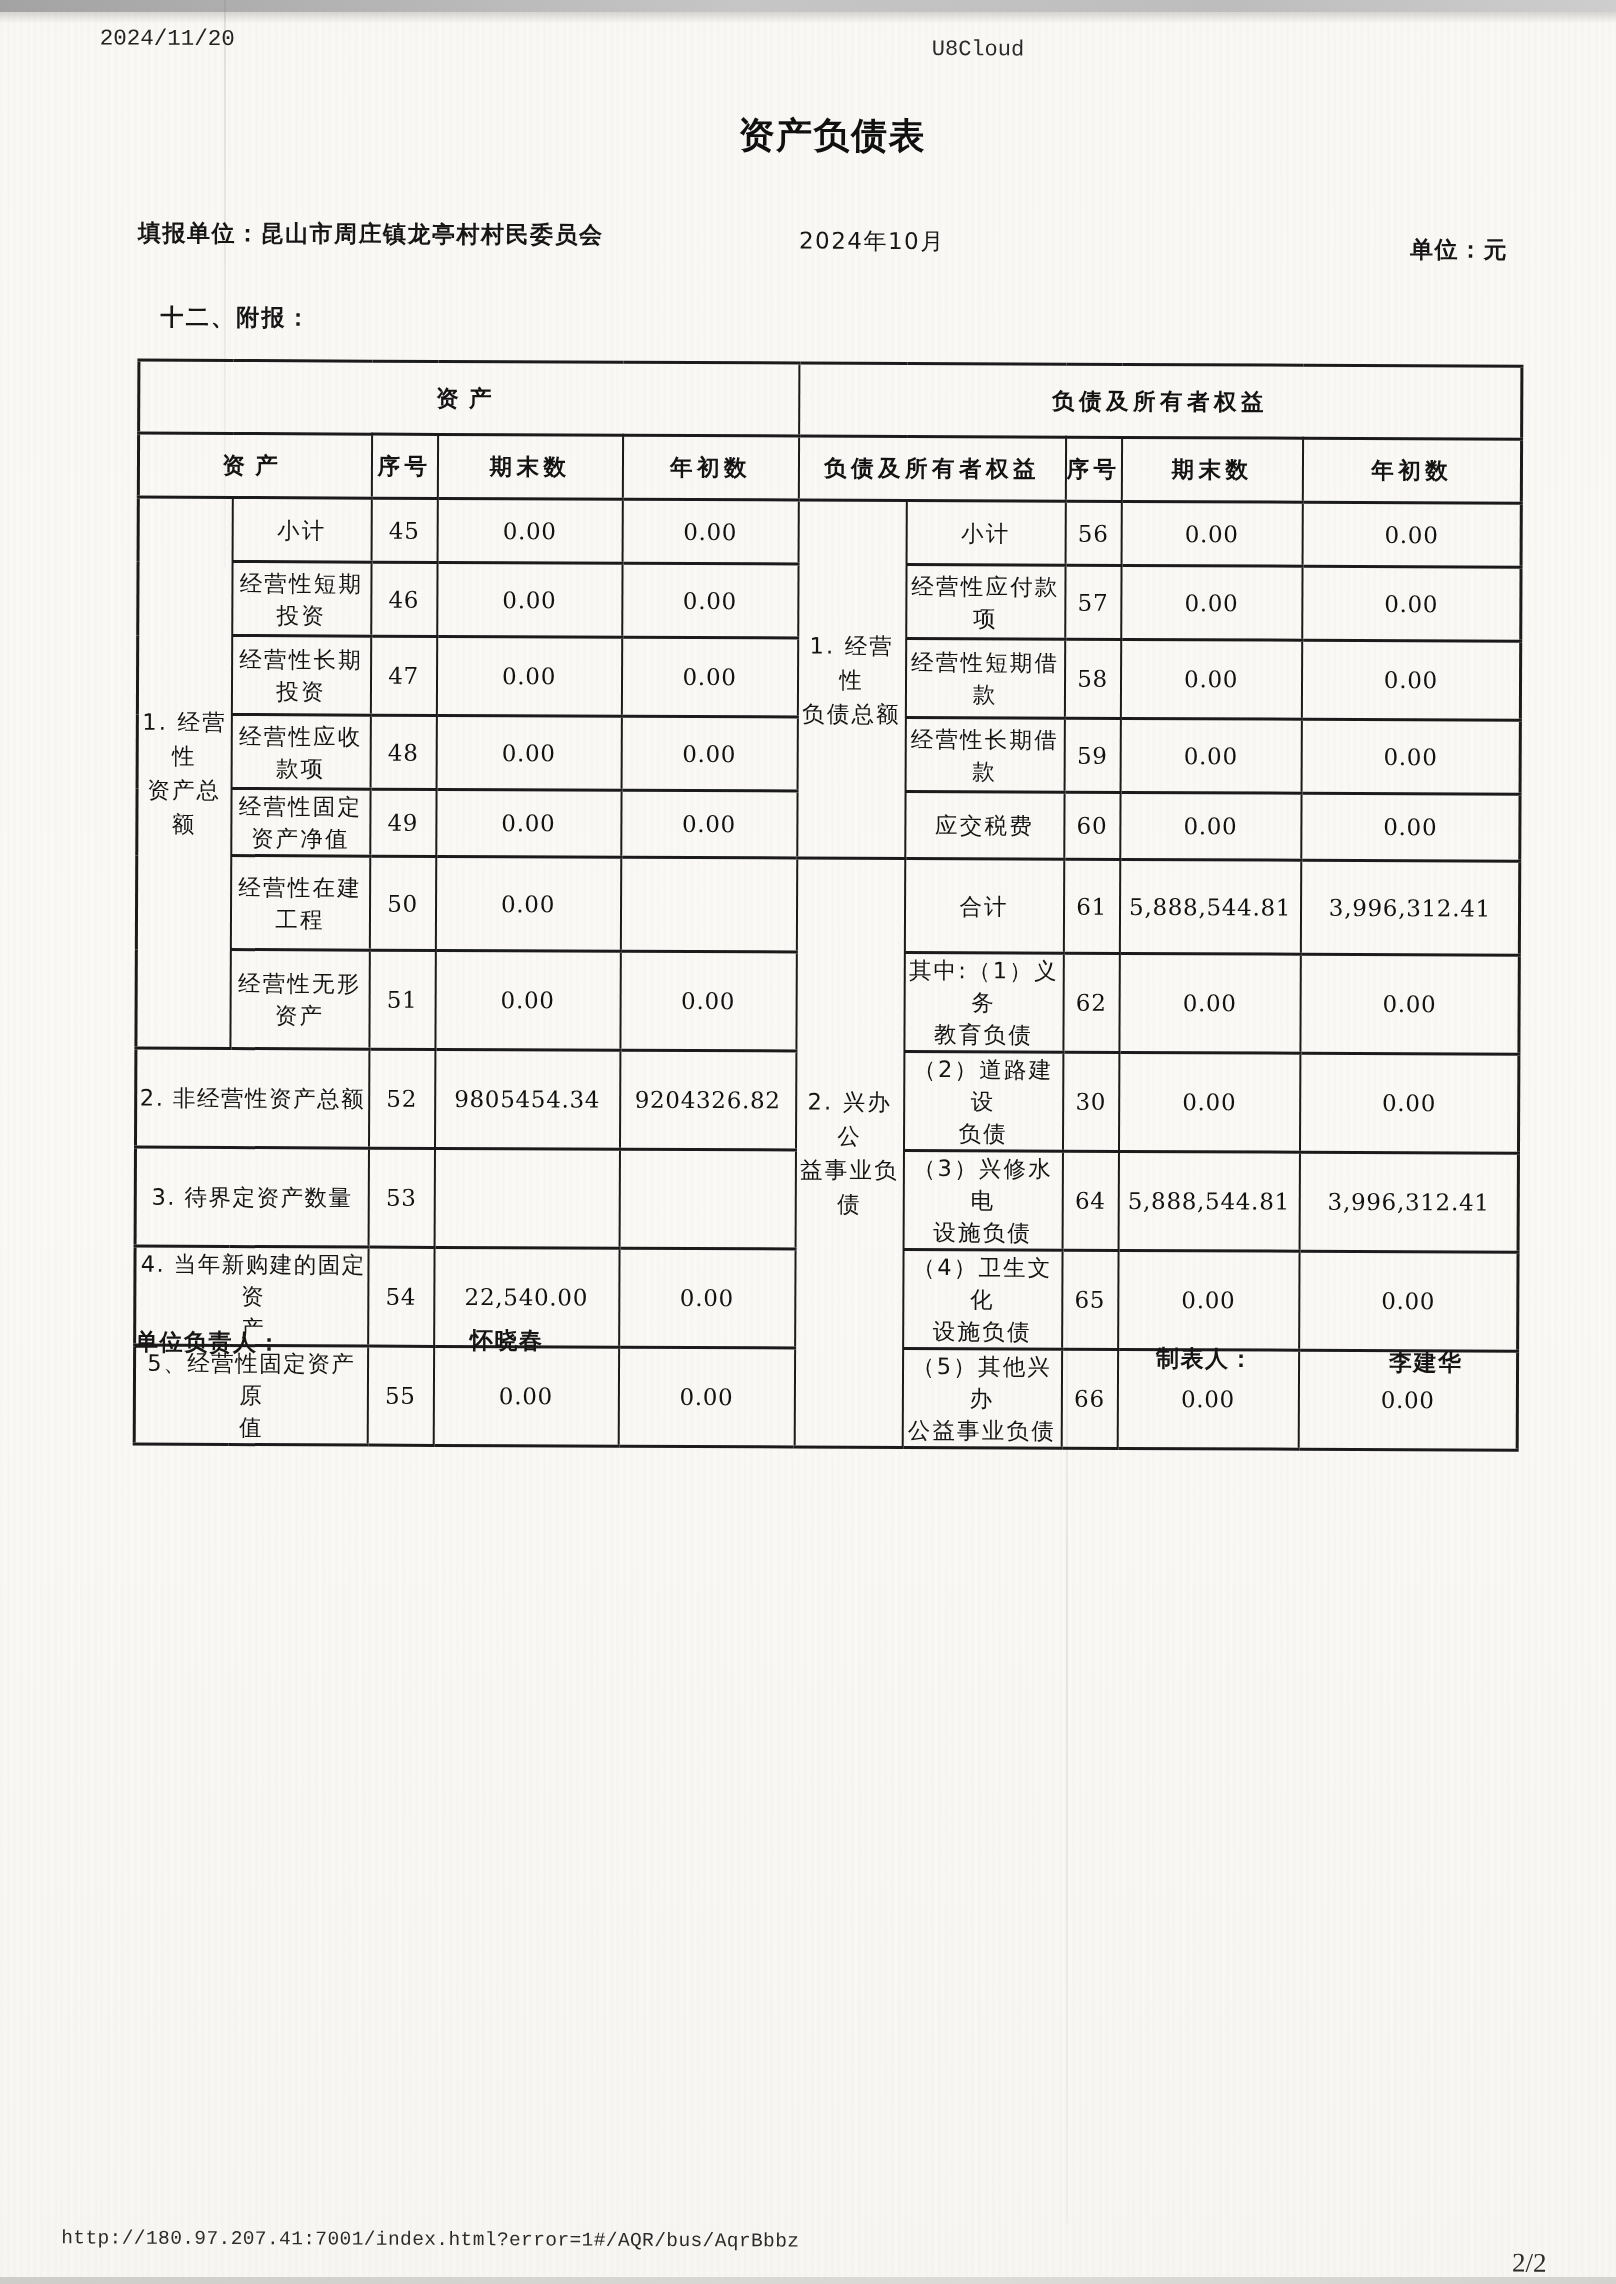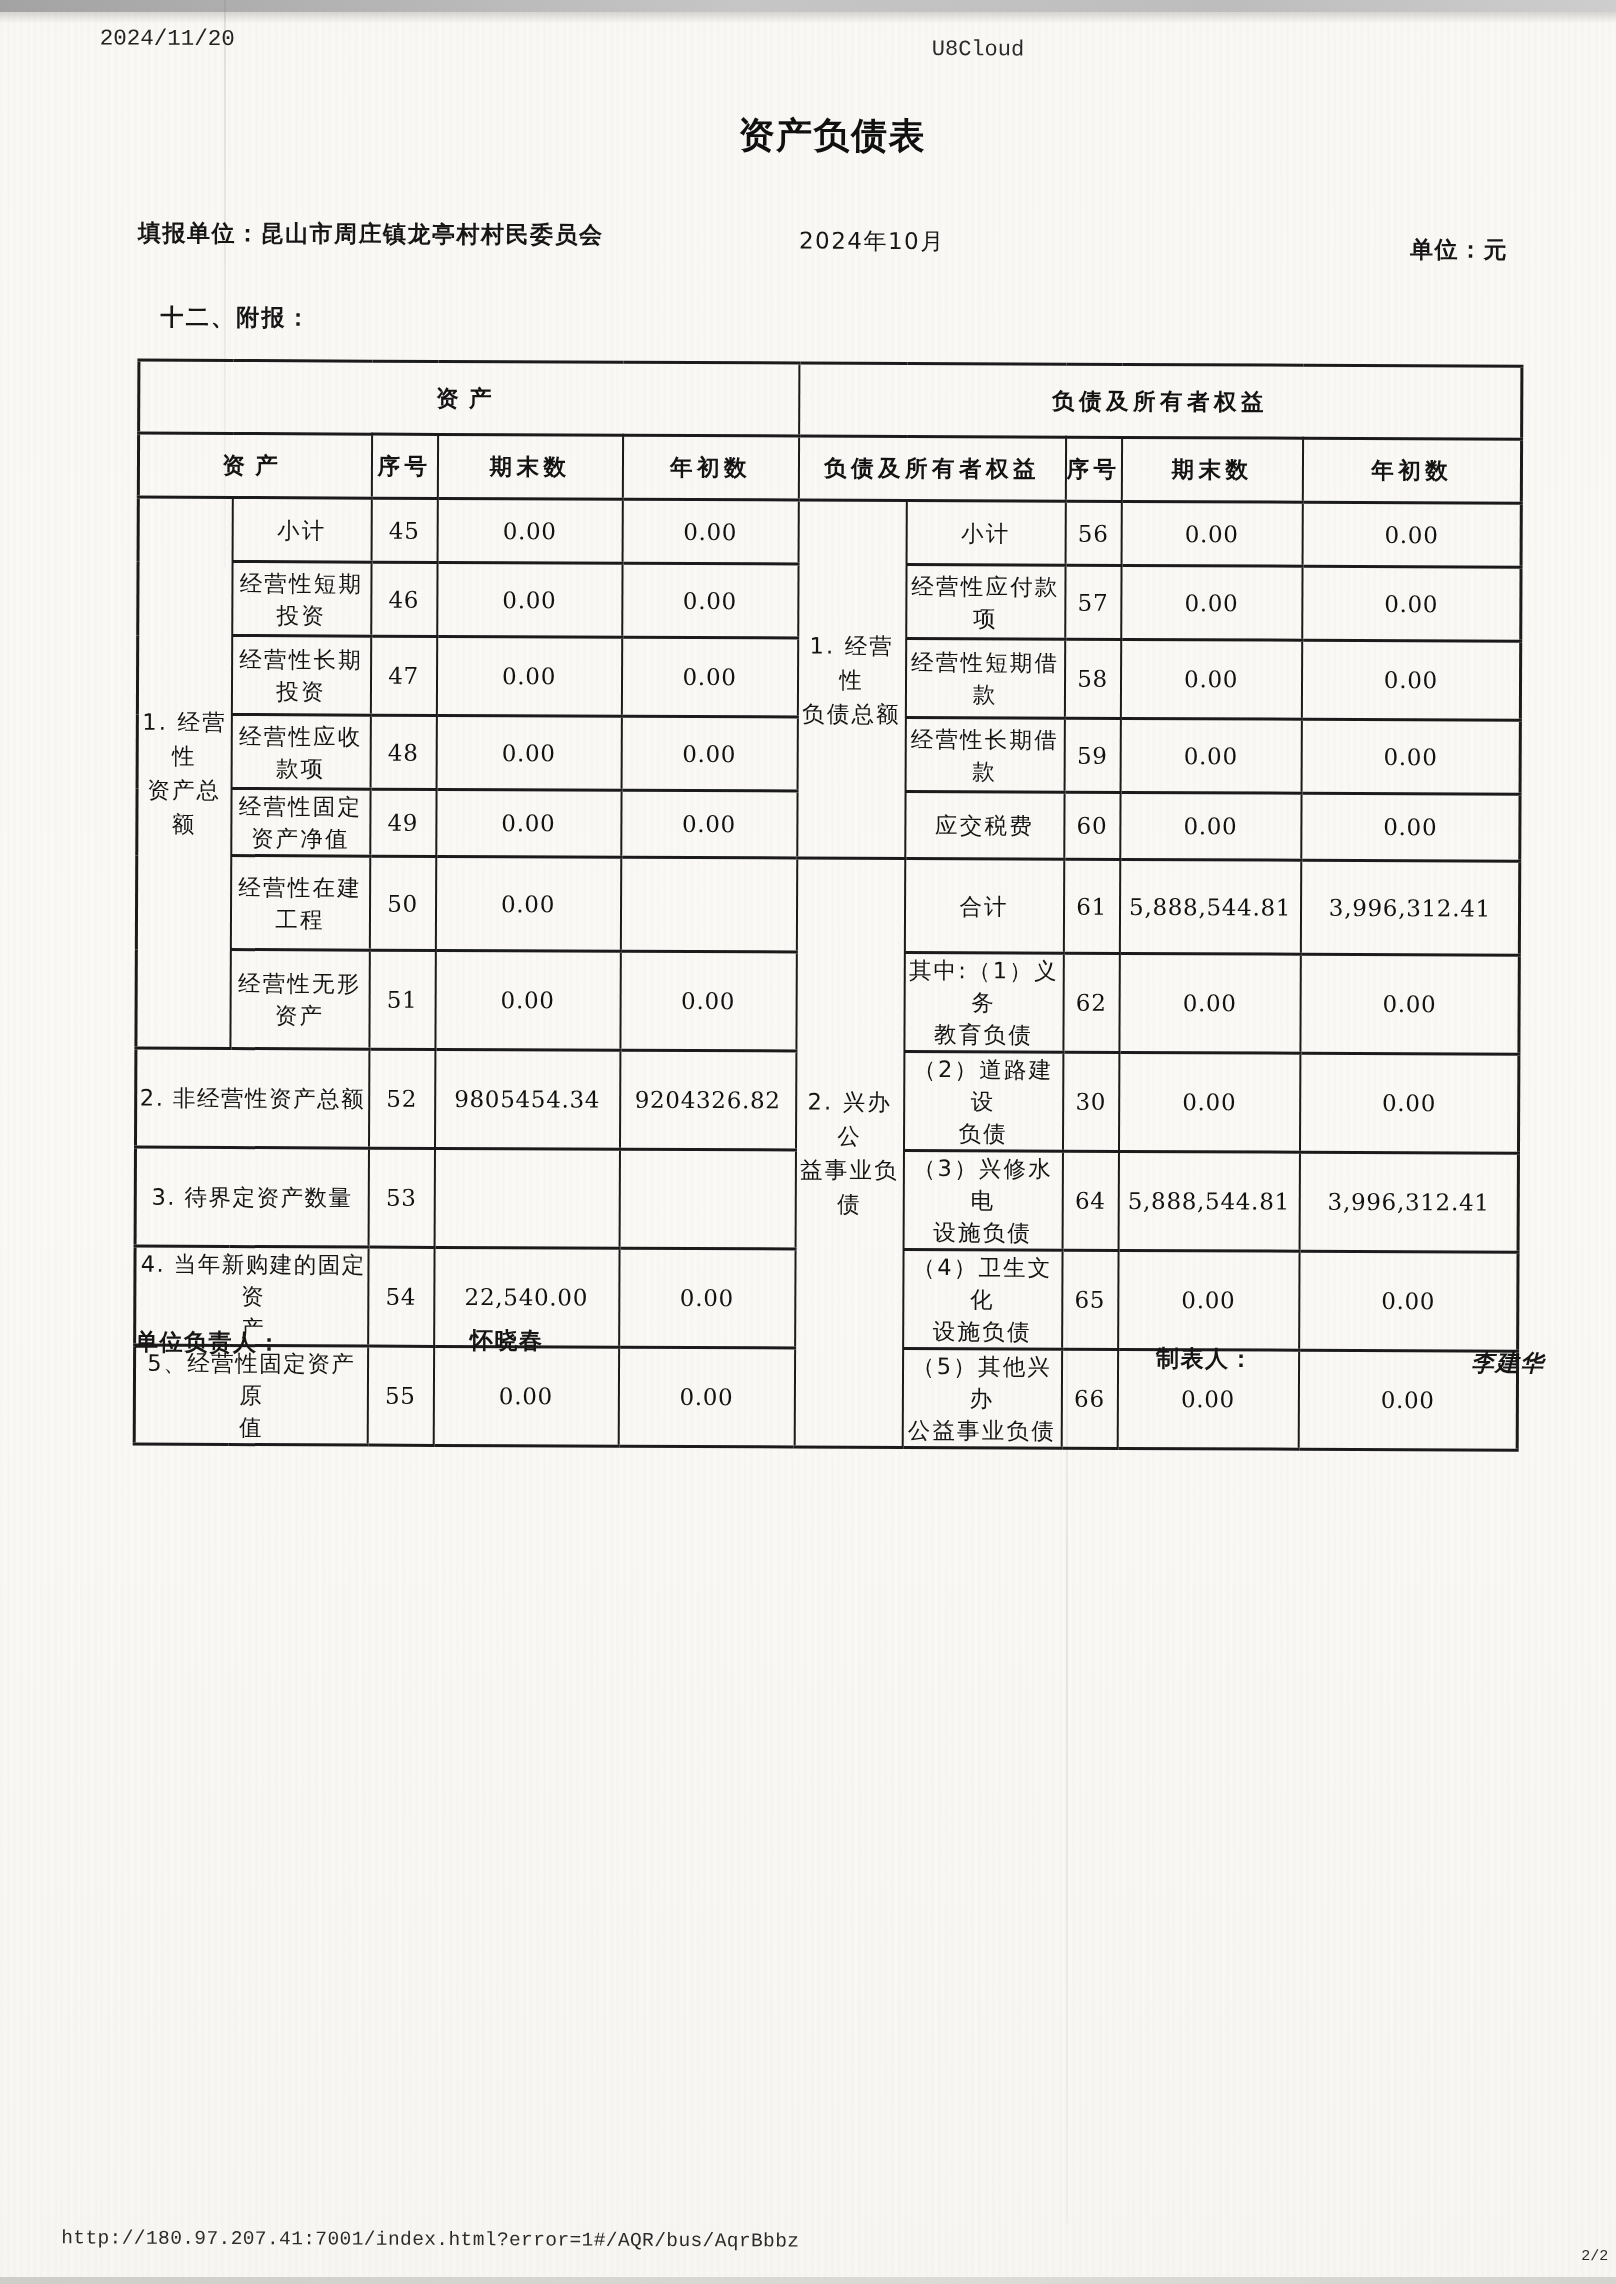--- a/index.html
+++ b/index.html
@@ -69,24 +69,24 @@
   td.mlabel.centered{text-align:center;padding-left:0;}
   td.num,td.seq{
     font-family:"DejaVu Serif","Liberation Serif",serif;
     font-size:23px;letter-spacing:0.7px;color:#121212;
   }
 
   .sig{font-size:23px;font-weight:600;letter-spacing:1.5px;}
   .sig-l-label{left:141px;top:1326px;}
   .sig-l-name{left:476px;top:1323px;}
   .sig-r-label{left:1162px;top:1338px;}
-  .sig-r-name{left:1477px;top:1341px;font-style:italic;}
+  .sig-r-name{left:1395px;top:1341px;}
 
   .footer-url{left:71px;top:2227px;font-family:"Liberation Mono","DejaVu Sans Mono",monospace;font-size:19.5px;letter-spacing:0.4px;color:#2b2b2b;}
-  .page-num{left:1591px;top:2241px;font-family:Liberation Mono, monospace;font-size:15px;color:#2b2b2b;}
+  .page-num{left:1522px;top:2241px;font-family:Liberation Serif, serif;font-size:27px;color:#2b2b2b;}
 </style>
 </head>
 <body>
 
 <div class="page">
   <div class="scan-strip-top"></div>
   <div class="scan-strip-top-fade"></div>
   <div class="streak s1"></div>
   <div class="streak s2"></div>
   <div class="scan-strip-bottom"></div>

